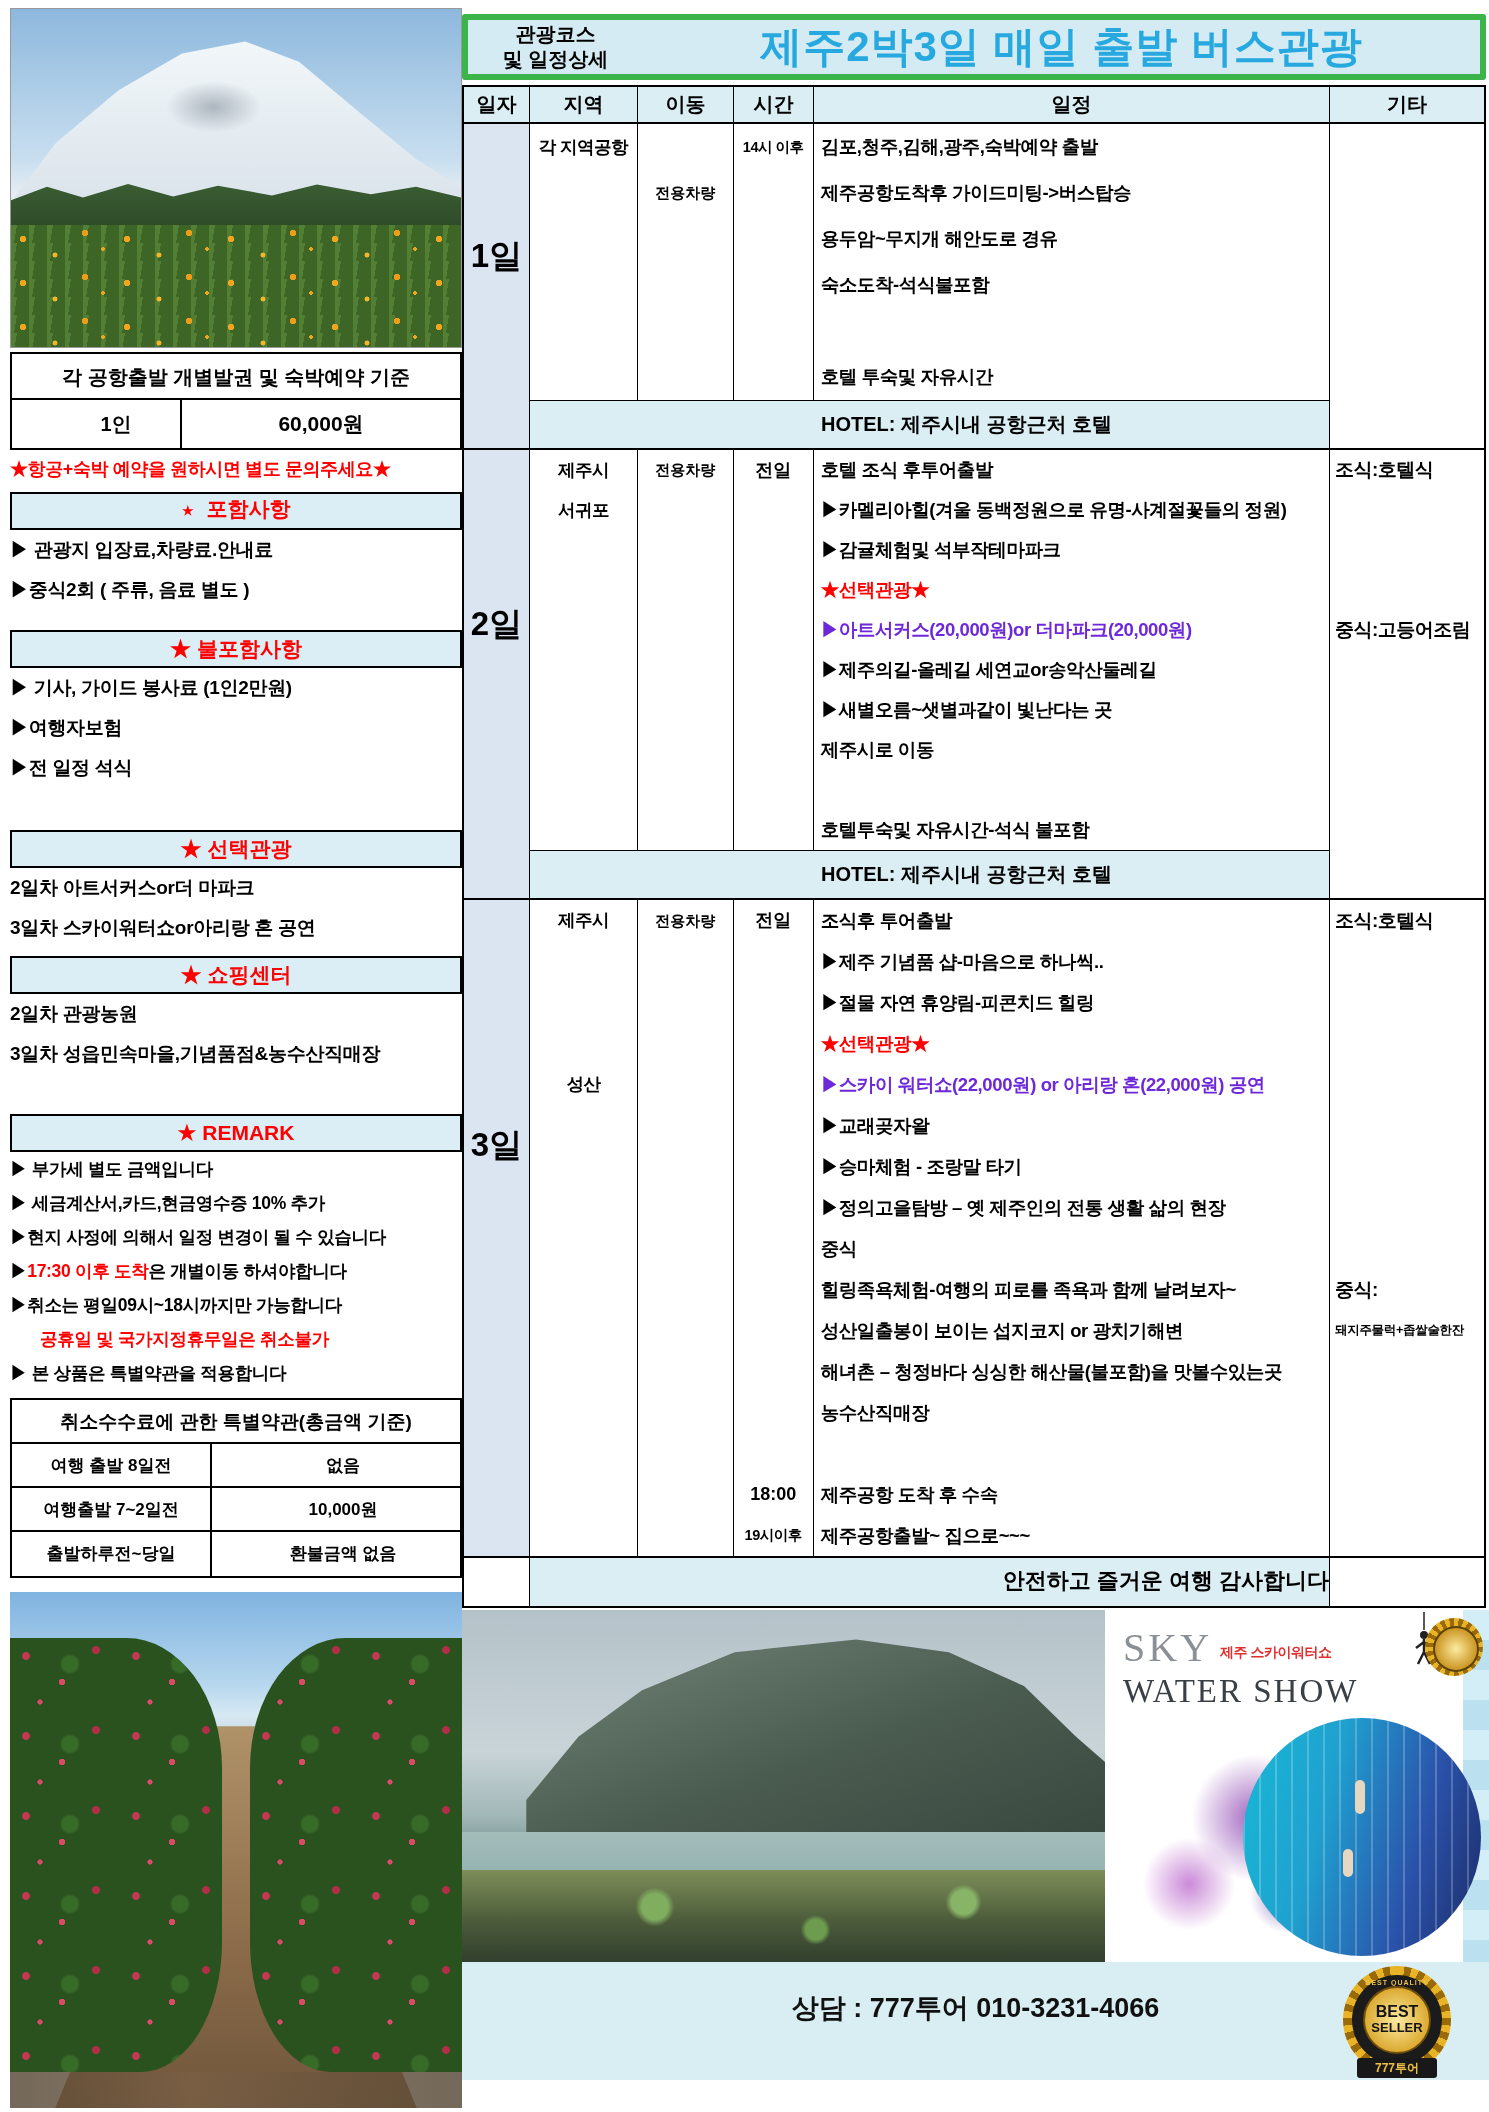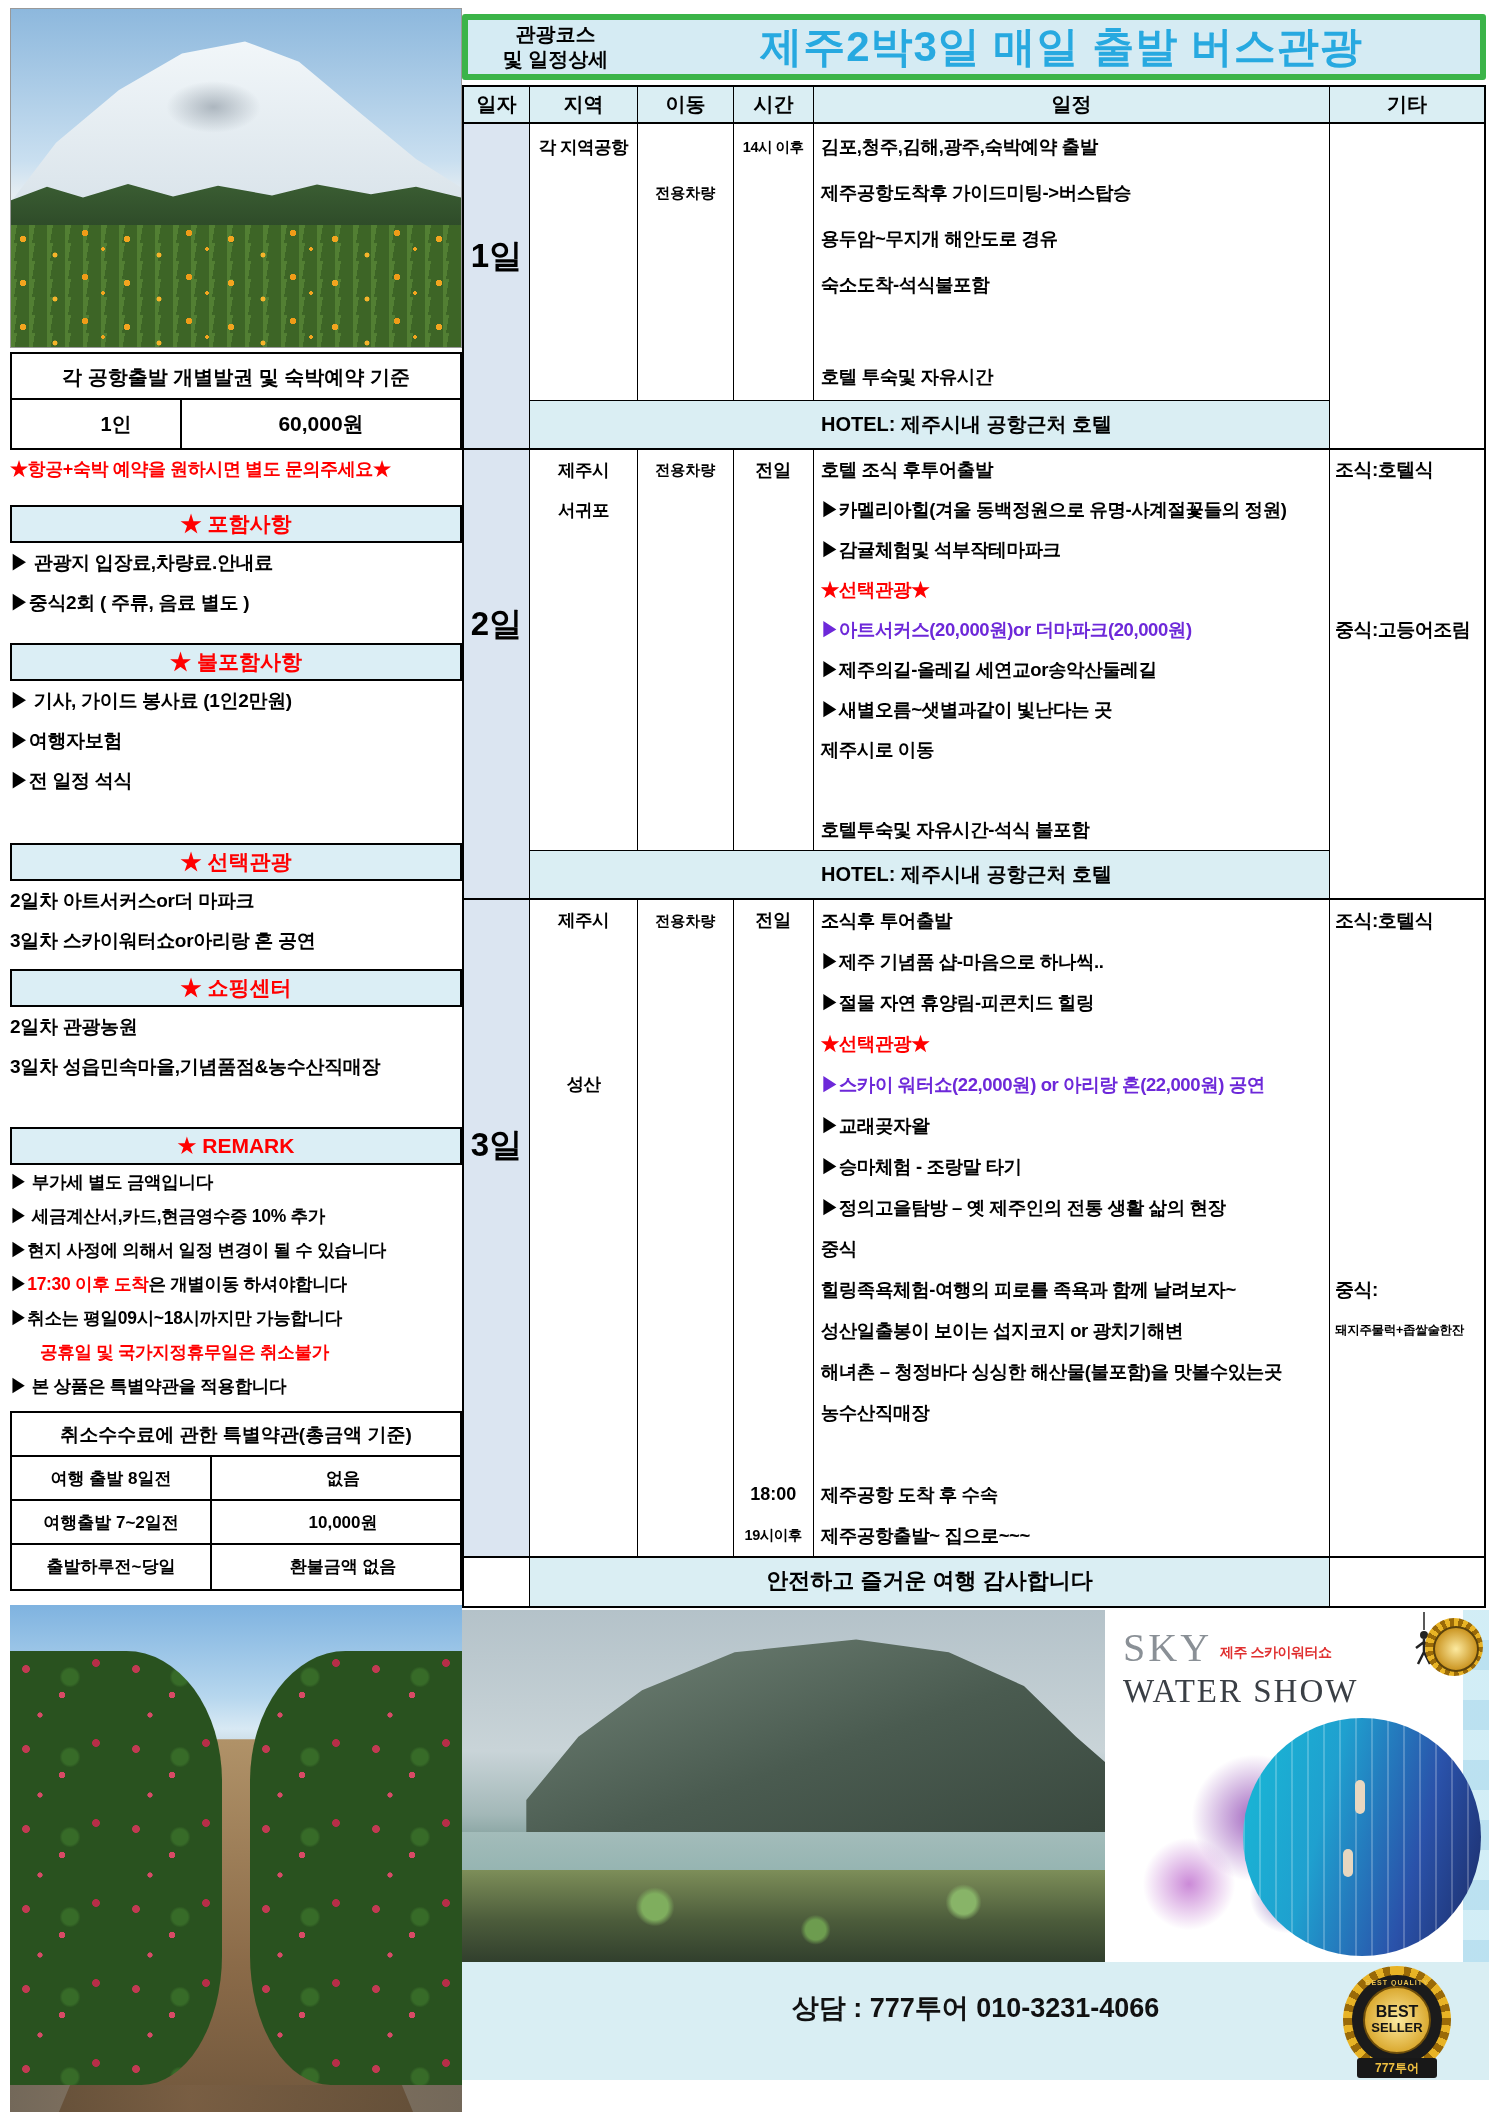--- a/index.html
+++ b/index.html
@@ -28,21 +28,21 @@
   .price-table { margin-top:4px; border:2px solid #000; background:#fff; }
   .pt-header { height:46px; line-height:46px; text-align:center; font-weight:bold; font-size:20px; border-bottom:2px solid #000; }
   .pt-row { display:flex; height:48px;padding-left:40px; }
   .pt-c1 { width:130px; border-right:2px solid #000; text-align:center; line-height:48px; font-weight:bold; font-size:20px; }
   .pt-c2 { flex:1; text-align:center; line-height:48px; font-weight:bold; font-size:21px; }
 
   .notice { margin-top:7px; color:#f00; font-weight:bold; font-size:18px; white-space:nowrap; letter-spacing:-0.4px; }
 
   .sec-box { border:2px solid #000; background:#dbeef5; color:#f00; font-weight:bold; font-size:21px;
       height:38px; line-height:34px; text-align:center; }
-  .sec0 { margin-top:24px; } .sec1 { margin-top:20px; } .sec2 { margin-top:42px; }
+  .sec0 { margin-top:11px;font-family:Liberation Mono, monospace; } .sec1 { margin-top:20px; } .sec2 { margin-top:42px; }
   .sec3 { margin-top:8px; } .sec4 { margin-top:40px; }
   .sec-items { padding-top:0; }
   .sec-item { height:40px; line-height:40px; font-weight:bold; font-size:19px; color:#000; white-space:nowrap; letter-spacing:-0.3px; }
   .sec-items.remark .sec-item { height:34px; line-height:34px; font-size:17.5px; }
   .sec-item.red, .sec-item span.red { color:#f00; }
   .sec-item.indent { padding-left:30px; }
 
   .cancel-table { margin-top:8px; border:2px solid #000; }
   .ct-header { height:44px; line-height:44px; border-bottom:2px solid #000; text-align:center; font-weight:bold; font-size:19px; }
   .ct-row { display:flex; height:44px; border-bottom:2px solid #000; }
@@ -91,21 +91,21 @@
   .sched-col { width:516px; padding-left:7px; font-size:18.5px; letter-spacing:-0.4px; }
   .sched-col .ln.red { color:#f00; }
   .sched-col .ln.blue { color:#6d28d9; }
   .etc-col { width:154px; padding-left:5px; font-size:19px; letter-spacing:-0.5px; }
   .etc-col .ln.small { font-size:12.5px; letter-spacing:-0.3px; }
   .hotel-band { height:48px; line-height:46px; background:#daeef3; border-top:1.5px solid #000;
       font-weight:bold; font-size:20px; padding-left:291px; white-space:nowrap; }
 
   .closing-row { display:flex; height:48px; }
   .cr-day { width:66px; border-right:1.5px solid #000; background:#fff; }
-  .cr-mid { width:800px; border-right:1.5px solid #000; background:#daeef3; text-align:center;
+  .cr-mid { width:800px; border-right:1.5px solid #000; background:#daeef3; text-align:right;
       line-height:46px; font-weight:bold; font-size:22px; }
   .cr-etc { width:154px; background:#fff; }
 
   
   .seongsan { position:absolute; left:462px; top:1610px; width:643px; height:352px;
       background:linear-gradient(#b4c2c9 0%,#c9d4d8 40%,#a3b8b8 58%,#8fa9a7 63%); }
   .seongsan .rock { position:absolute; left:10%; right:0; top:6%; height:60%;
       background:linear-gradient(160deg,#74867a,#4a5b50 55%,#39483e);
       clip-path:polygon(0 80%,9% 50%,20% 28%,36% 10%,57% 4%,73% 10%,86% 26%,95% 50%,100% 62%,100% 100%,0 100%); }
   .seongsan .sea { position:absolute; left:0; right:0; top:63%; height:13%; background:linear-gradient(#a3bcba,#93b3b0); }

